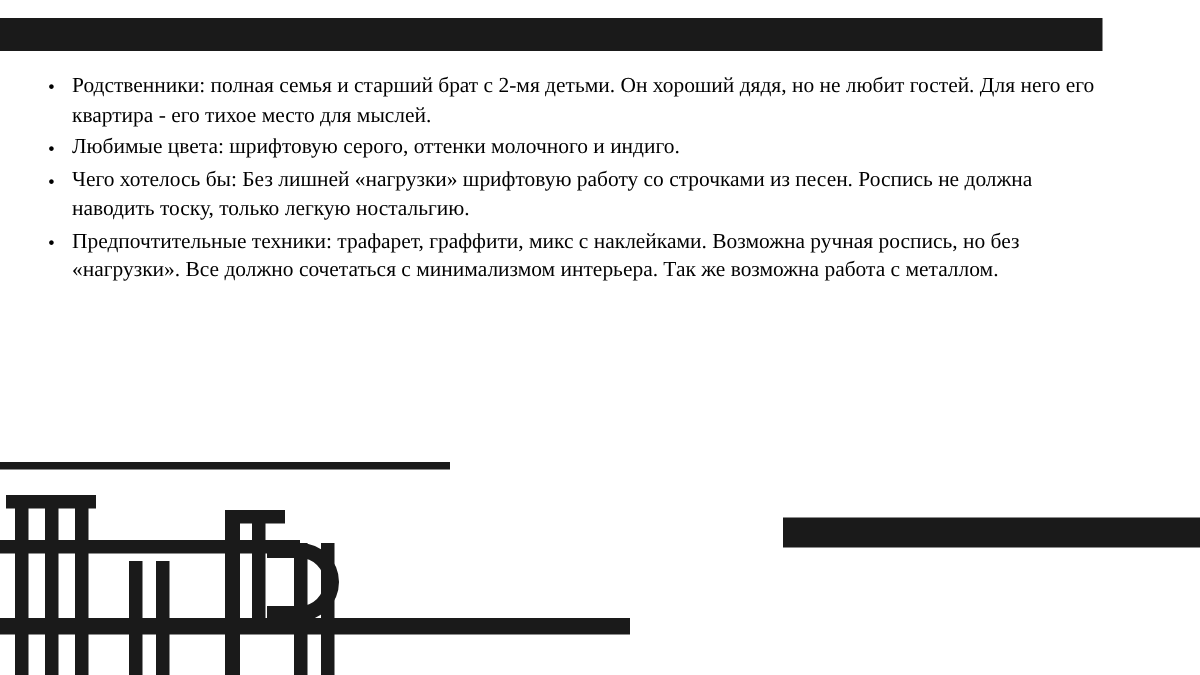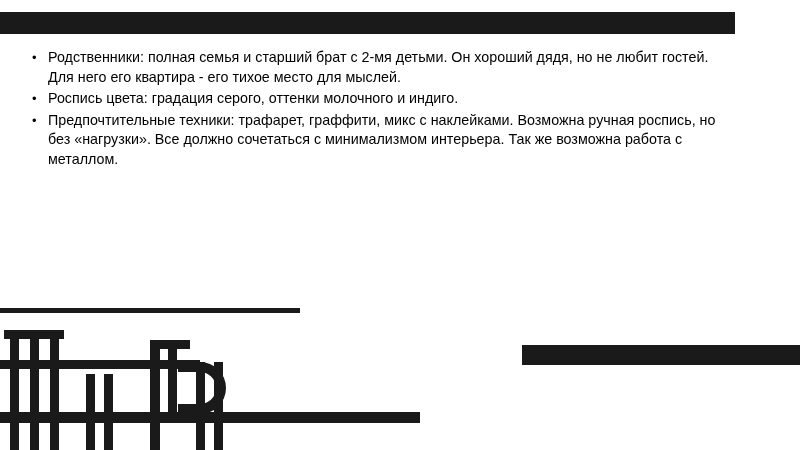--- a/index.html
+++ b/index.html
@@ -52,20 +52,21 @@
   .deco svg {
     display: block;
   }
 
   
   .content {
     position: absolute;
     left: 30px;
     top: 48px;
     width: 700px;
+    font-family: Liberation Serif, serif;
   }
   ul.bullets {
     list-style: none;
     margin: 0;
     padding: 0;
   }
   ul.bullets > li {
     position: relative;
     padding-left: 18px;
     margin-bottom: 2px;
@@ -118,18 +119,19 @@
 
         <rect x="86" y="74" width="9" height="76"></rect>
         <rect x="104" y="74" width="9" height="76"></rect>
       </g>
     </svg>
   </div>
 
   <div class="content">
     <ul class="bullets">
       <li>Родственники: полная семья и старший брат с  2-мя детьми. Он хороший дядя, но не любит гостей. Для него его квартира - его тихое место для мыслей.</li>
-      <li>Роспись цвета: градация серого, оттенки молочного и индиго.</li>
+      <li>Любимые цвета: шрифтовую серого, оттенки молочного и индиго.</li>
+      <li>Чего хотелось бы: Без лишней «нагрузки» шрифтовую работу со строчками из песен. Роспись не должна наводить тоску, только легкую ностальгию.</li>
       <li>Предпочтительные техники: трафарет, граффити, микс с наклейками. Возможна ручная роспись, но без «нагрузки». Все должно сочетаться с минимализмом интерьера. Так же возможна работа с металлом.</li>
     </ul>
   </div>
 
 </div>
 
 </body></html>

